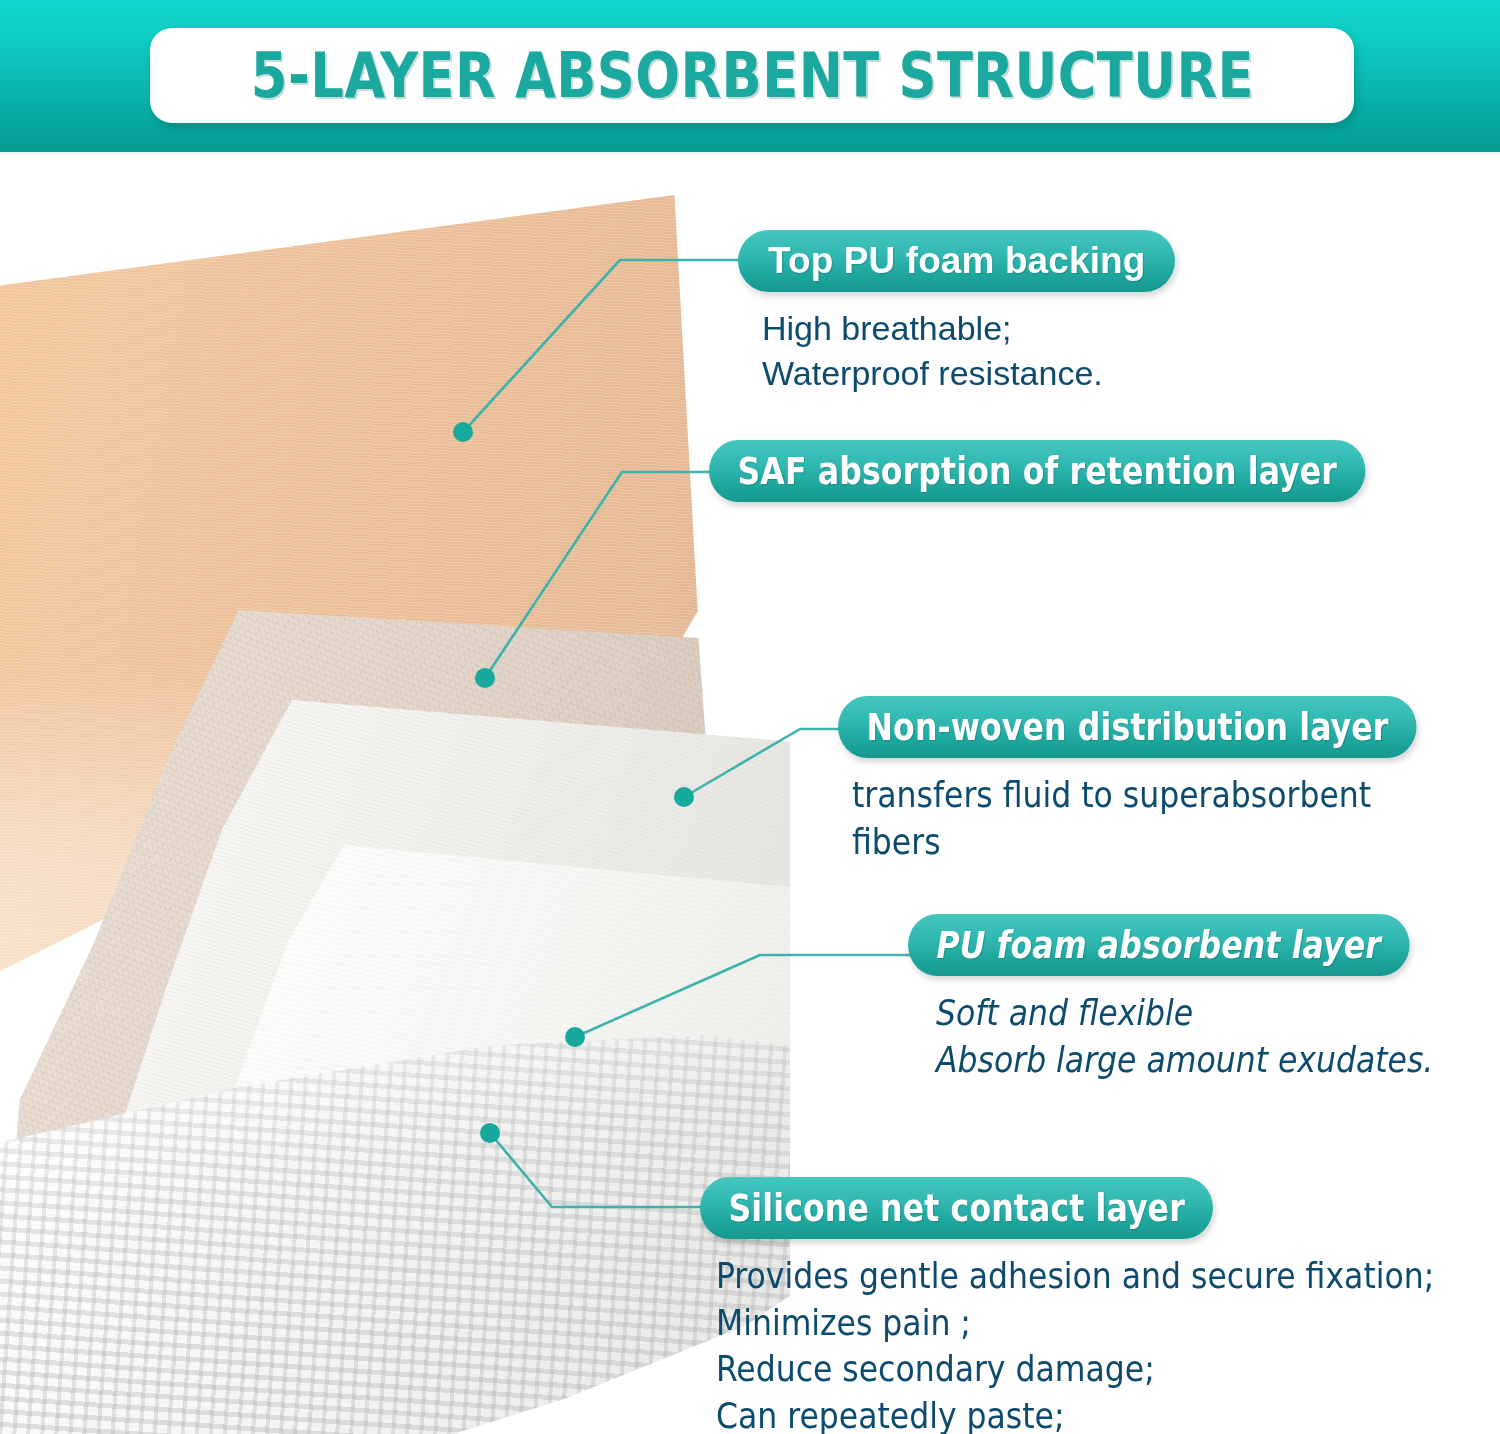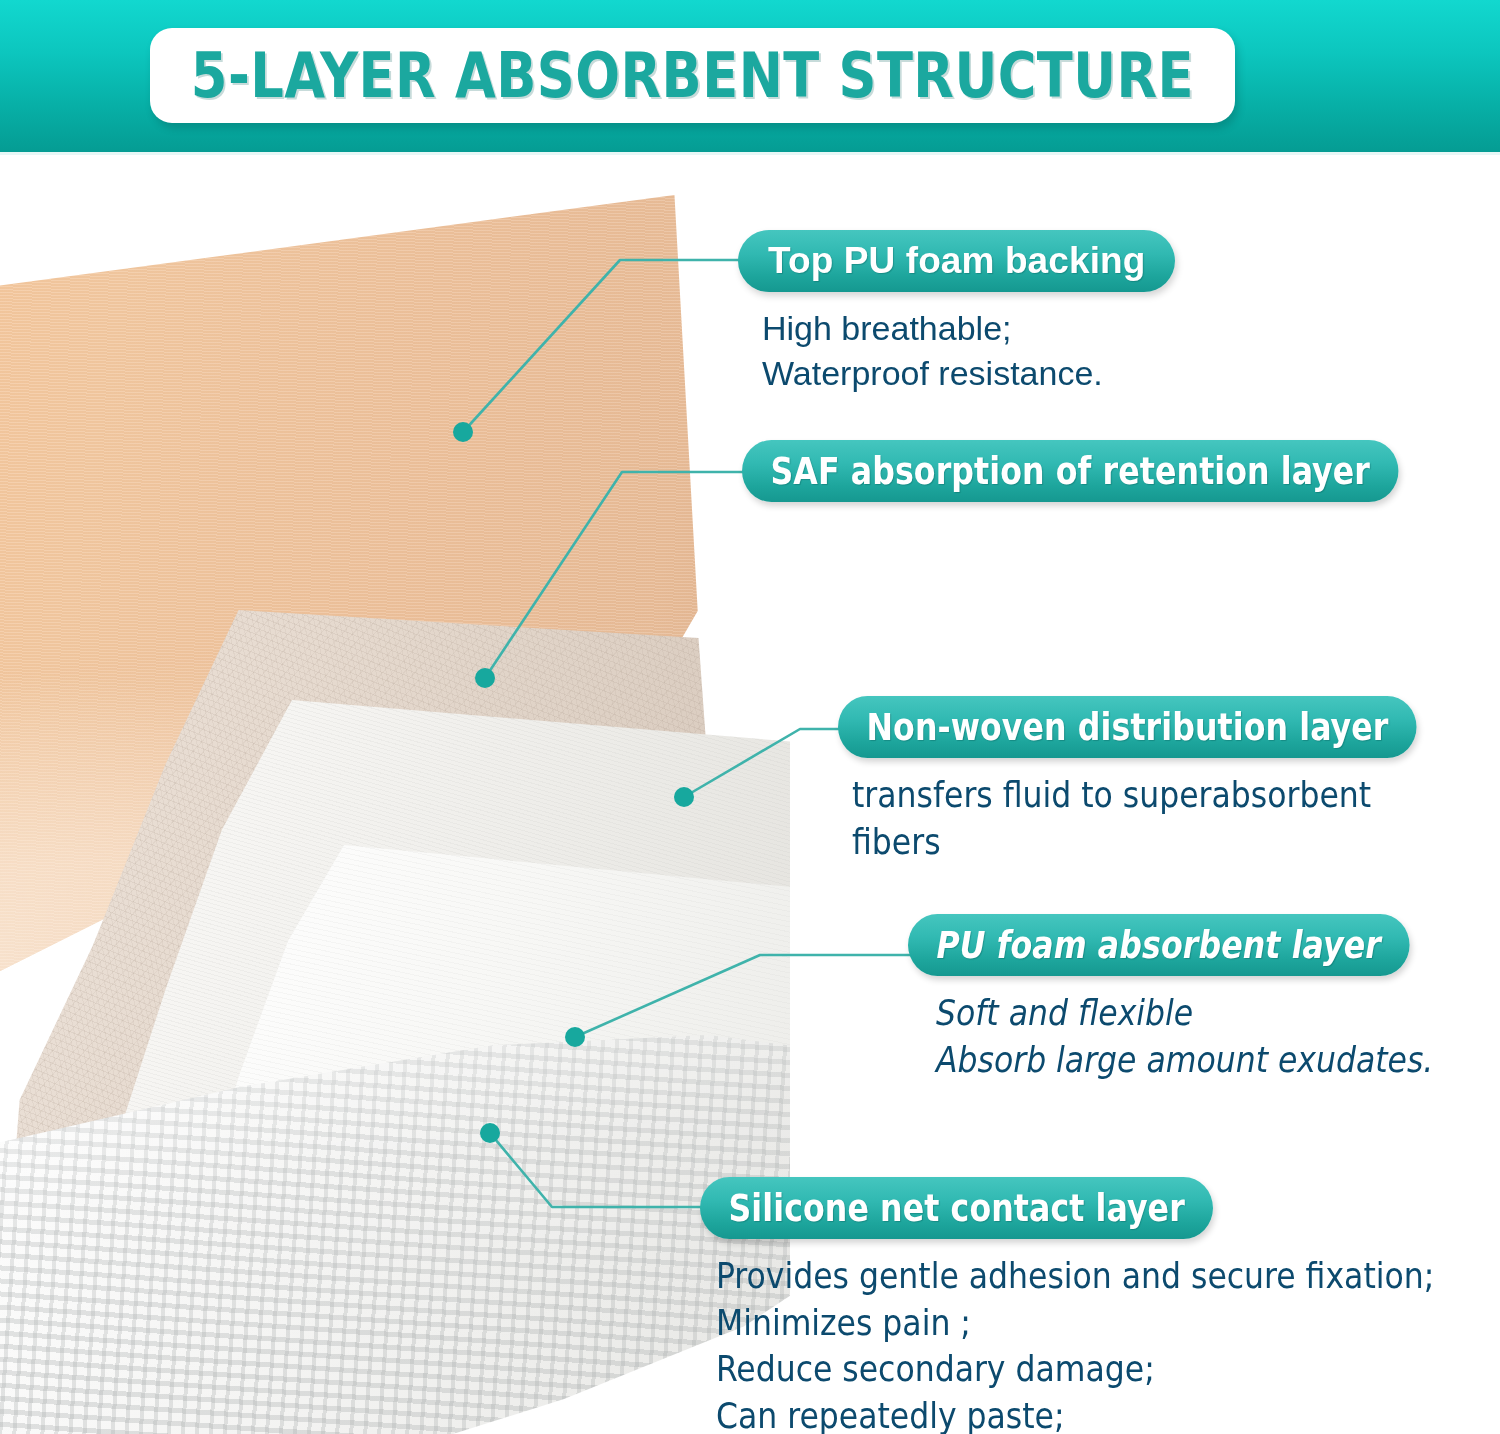--- a/index.html
+++ b/index.html
@@ -32,21 +32,21 @@
   .header-underline {
     position: absolute;
     left: 0; top: 152px;
     width: 1500px;
     height: 3px;
     background: #e7f7f6;
   }
   .title-plate {
     position: absolute;
     left: 150px; top: 28px;
-    width: 1085px;
+    width: 1204px;
     height: 95px;
     background: #ffffff;
     border-radius: 22px;
     box-shadow: 3px 5px 9px rgba(0,0,0,0.16);
     display: flex;
     align-items: center;
     justify-content: center;
   }
   .title-text {
     font-family: "Liberation Sans Narrow", "DejaVu Sans Condensed", "Liberation Sans", sans-serif;
@@ -198,21 +198,21 @@
   }
   .desc.narrowdesc {
     font-family: "Liberation Sans Narrow", "DejaVu Sans Condensed", "Liberation Sans", sans-serif;
     font-size: 35px;
   }
 
   
   #callout-1 { left: 738px; top: 230px; }
   #callout-1 .desc { margin-left: 24px; margin-top: 14px; }
 
-  #callout-2 { left: 742px; top: 440px; }
+  #callout-2 { left: 709px; top: 440px; }
   #callout-2 .desc { margin-left: 24px; margin-top: 14px; }
 
   #callout-3 { left: 838px; top: 696px; }
   #callout-3 .desc { margin-left: 14px; margin-top: 14px; }
 
   #callout-4 { left: 908px; top: 914px; font-style: italic; }
   #callout-4 .desc { margin-left: 28px; margin-top: 14px; }
 
   #callout-5 { left: 700px; top: 1177px; }
   #callout-5 .desc { margin-left: 16px; margin-top: 14px; }

